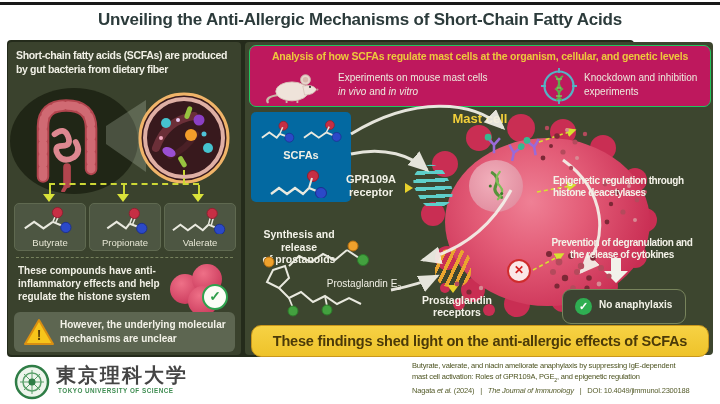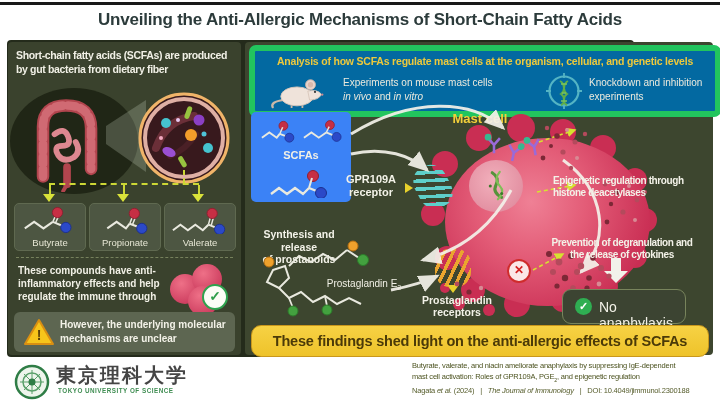--- a/index.html
+++ b/index.html
@@ -45,34 +45,34 @@
                background:radial-gradient(circle at 38% 32%,#ee7087,#c22d52);}
   #cells-graphic{left:162px;top:222px;width:64px;height:54px;}
   #benefit-check{position:absolute;left:32px;top:20px;width:22px;height:22px;border-radius:50%;
                  background:#fcfcf6;border:2px solid #2fa24e;color:#2f9e4a;font-size:14px;
                  font-weight:700;text-align:center;line-height:21px;}
   #warning-box{left:6px;top:270px;width:221px;height:40px;background:#5d6651;border-radius:6px;}
   #warning-svg{position:absolute;left:9px;top:6px;}
   #warning-text{position:absolute;left:46px;top:6px;width:168px;font-size:10px;font-weight:700;
                 color:#f3f2e8;line-height:1.35;}
   
-  #analysis-panel{left:4px;top:3px;width:460px;height:60px;background:#0369a1;
-                  border:6px solid #22c55e;border-radius:7px;}
+  #analysis-panel{left:4px;top:3px;width:460px;height:60px;background:#be185d;
+                  border:1px solid #22c55e;border-radius:7px;}
   #analysis-heading{position:absolute;left:0;top:4px;width:100%;text-align:center;font-size:10.5px;
                     font-weight:700;color:#edc93c;letter-spacing:-0.2px;}
   #mouse-svg{position:absolute;left:10px;top:22px;}
   #mouse-caption{position:absolute;left:88px;top:25px;width:160px;font-size:10px;color:#eceadd;
                  line-height:1.35;}
   #dna-svg{position:absolute;left:290px;top:21px;}
   #knockdown-caption{position:absolute;left:334px;top:25px;width:124px;font-size:10px;
                      color:#eceadd;line-height:1.35;}
   
   #mast-cell-label{left:190px;top:69px;width:90px;text-align:center;font-size:13px;
                    font-weight:700;color:#f2cf3a;}
-  #scfas-box{left:6px;top:70px;width:100px;height:90px;background:#3b82f6;border-radius:5px;}
+  #scfas-box{left:6px;top:70px;width:100px;height:90px;background:#0369a1;border-radius:5px;}
   #scfas-label{position:absolute;left:0;top:37px;width:100%;text-align:center;font-size:11px;
                font-weight:700;color:#f1f0e6;}
   #gpr-label{left:92px;top:131px;width:68px;text-align:center;font-size:11px;font-weight:700;
              color:#f3f2e8;line-height:1.15;}
   #gpr-pointer{left:160px;top:141px;width:0;height:0;border-top:5px solid transparent;
                border-bottom:5px solid transparent;border-left:8px solid #e8d12c;}
   #cell-bumps{left:0;top:0;}
   #mast-cell{left:200px;top:96px;width:205px;height:168px;border-radius:50%;
              background:radial-gradient(circle at 42% 38%,#ef8095 0%,#e35c77 35%,#cb3156 75%,#b52747 100%);}
   #nucleus{left:224px;top:118px;width:54px;height:52px;border-radius:50%;
@@ -97,21 +97,21 @@
   #pg-receptors-label{left:162px;top:252px;width:100px;text-align:center;font-size:10.5px;
                       font-weight:700;color:#f3f2e8;line-height:1.15;}
   #red-x{left:262px;top:217px;width:20px;height:20px;border-radius:50%;background:#fbe7e7;
          border:2px solid #cf2c2c;color:#d42222;font-weight:700;font-size:12px;text-align:center;
          line-height:19px;}
   #no-anaphylaxis{left:317px;top:247px;width:122px;height:33px;background:#3c4432;
                   border:1.5px solid #78845c;border-radius:9px;}
   #na-check{position:absolute;left:12px;top:8px;width:17px;height:17px;border-radius:50%;
             background:#2fae52;color:#ffffff;font-size:11px;font-weight:700;text-align:center;
             line-height:17px;}
-  #na-label{position:absolute;left:36px;top:9px;font-size:14px;color:#f3f2e8;}
+  #na-label{position:absolute;left:36px;top:9px;font-size:10px;color:#f3f2e8;font-weight:bold;}
   #banner{left:6px;top:283px;width:456px;height:30px;border-radius:10px;
           background:linear-gradient(#f7d244,#eec32a);border:1.5px solid #c9971c;}
   #banner-text{position:absolute;left:0;top:0;width:100%;height:100%;display:flex;
                align-items:center;justify-content:center;font-size:14.5px;font-weight:700;
                color:#4b3a08;letter-spacing:-0.2px;}
   
   #footer{left:0;top:357px;width:720px;height:47px;background:#ffffff;}
   #logo{left:14px;top:4px;width:220px;height:42px;}
   #logo-emblem{position:absolute;left:0;top:3px;}
   #logo-jp{position:absolute;left:42px;top:1px;font-size:20px;font-weight:700;color:#454545;
@@ -202,21 +202,21 @@
           <path d="M2,26 L10,20 L18,26 L26,20 L34,26 L40,20" stroke="#e9e9df" stroke-width="2.2" fill="none"></path>
           <path d="M40,20 L43,9 M43,21 L46,10" stroke="#e9e9df" stroke-width="1.6" fill="none"></path>
           <circle cx="44" cy="8" r="5.5" fill="#c62f44" stroke="#8f1f30"></circle>
           <path d="M40,20 L50,24" stroke="#e9e9df" stroke-width="2.2"></path>
           <circle cx="52" cy="25" r="5.5" fill="#2b49c8" stroke="#1c2f8f"></circle>
         </svg>
         <div class="mol-label">Valerate</div>
       </div>
 
       <div id="left-divider" class="abs"></div>
-      <div id="benefit-text" class="abs">These compounds have anti-inflammatory effects and help regulate the immune through</div>
+      <div id="benefit-text" class="abs">These compounds have anti-inflammatory effects and help regulate the histone system</div>
       <div id="cells-graphic" class="abs">
         <div class="immune-cell" style="left:0;top:10px;"></div>
         <div class="immune-cell" style="left:22px;top:0;"></div>
         <div class="immune-cell" style="left:18px;top:22px;"></div>
         <div id="benefit-check">✓</div>
       </div>
 
       <div id="warning-box" class="abs">
         <svg id="warning-svg" width="32" height="29" viewBox="0 0 32 29">
           <path d="M16,2 L30,26 L2,26 Z" fill="#f6c51b" stroke="#d98f12" stroke-width="2" stroke-linejoin="round"></path>

